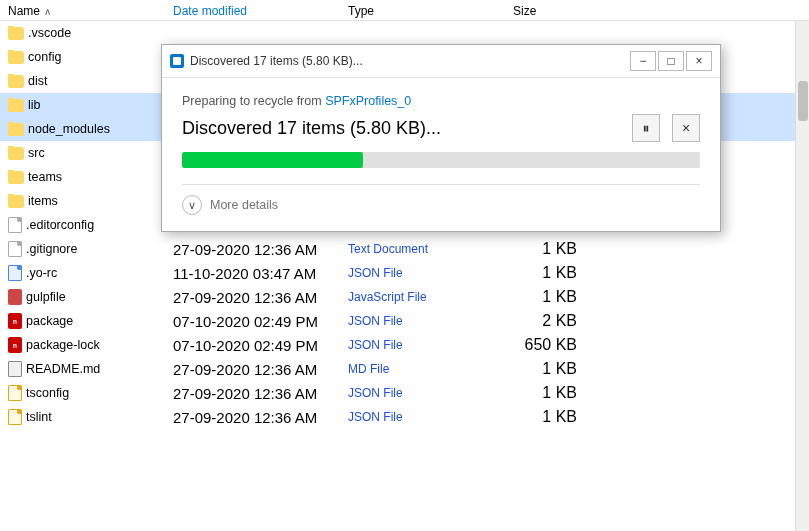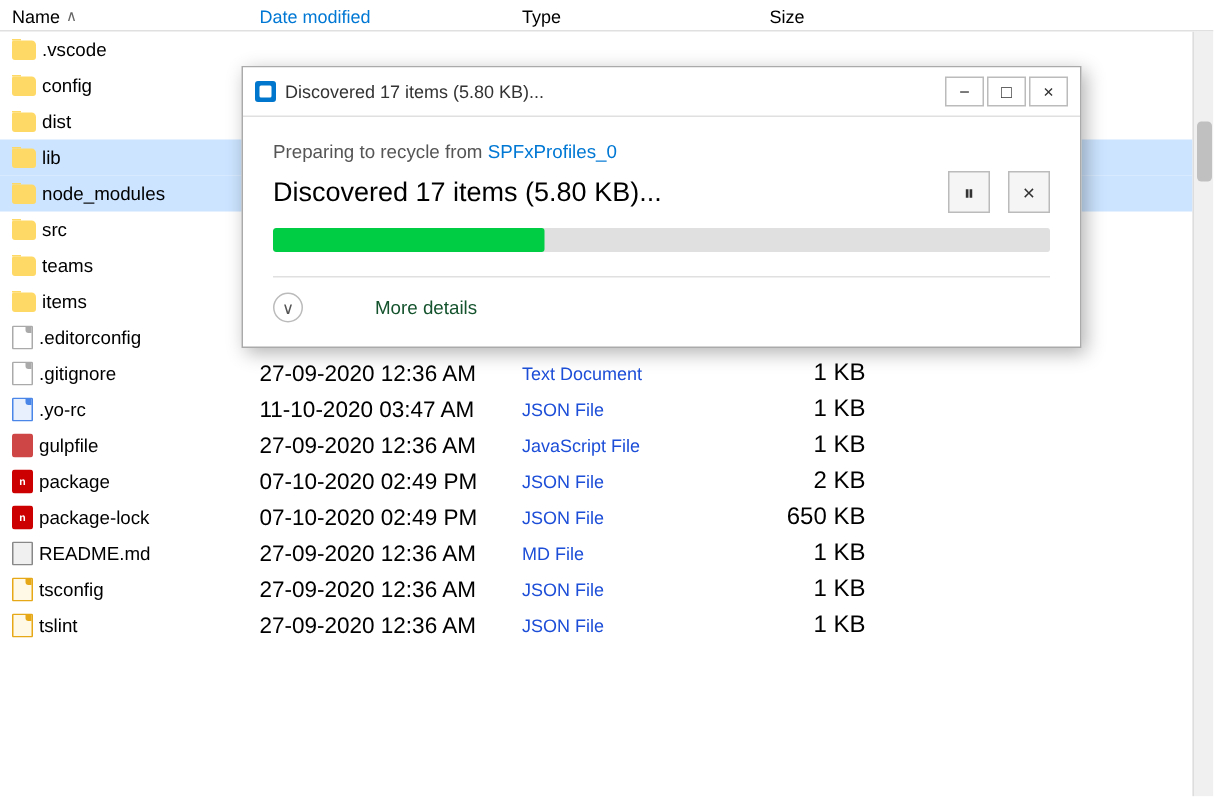--- a/index.html
+++ b/index.html
@@ -410,23 +410,22 @@
       display: flex;
       align-items: center;
       justify-content: center;
       font-size: 11px;
       color: #555;
       cursor: pointer;
     }
 
     .more-details-text {
       font-size: 12.5px;
-      color: #14532d;
+      color: #737373;
       cursor: pointer;
-      margin-left: 40px;
     }
   </style>
 </head>
 <body>
 
 <div class="explorer">
 
   <div class="explorer-header">
     <div class="col-name">
       <span>Name</span>

